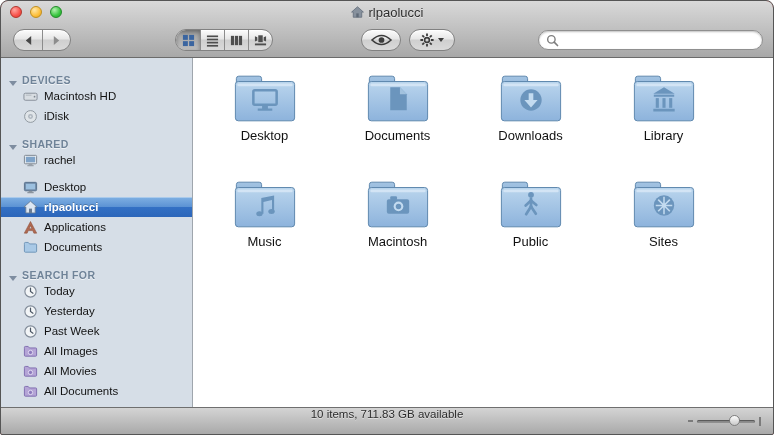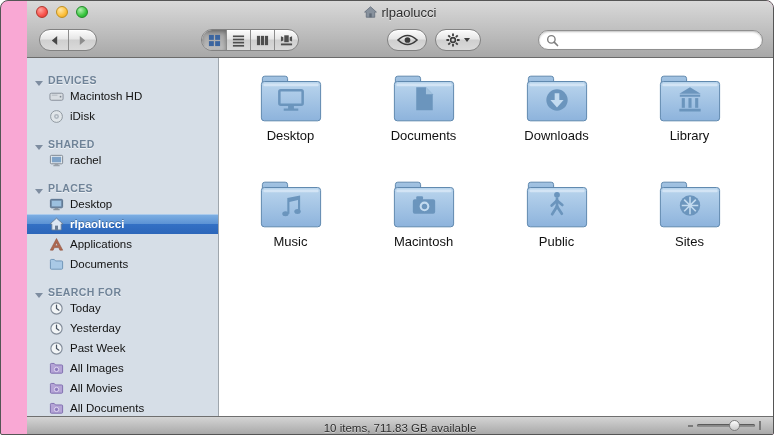--- a/index.html
+++ b/index.html
@@ -1,22 +1,21 @@
 <!DOCTYPE html>
 <html><head>
 <meta charset="utf-8">
 <style>
   * { margin:0; padding:0; box-sizing:border-box; }
   html,body { background:#ffffff; font-family:"Liberation Sans","DejaVu Sans",sans-serif; }
   .window {
     position:relative; width:774px; height:435px;
     border:1px solid #555; border-radius:8px 8px 2px 2px;
     overflow:hidden; display:flex; flex-direction:column;
-    background:#f9a8d4;
-    padding-left:26px;
+    background:#7f1d1d;
   }
   
   .chrome { background:linear-gradient(#d9d9d9,#a8a8a8); border-bottom:1px solid #6b6b6b; }
   .titlebar { position:relative; height:22px; display:flex; align-items:center; }
   .traffic { display:flex; gap:8px; padding-left:9px; }
   .tl { width:12px; height:12px; border-radius:50%; border:1px solid; display:inline-block; }
   .tl.red   { background:radial-gradient(circle at 35% 30%, #ffa49e, #f8514a 60%, #d93b31); border-color:#b1352c; }
   .tl.yellow{ background:radial-gradient(circle at 35% 30%, #ffe6a6, #fdbf3a 60%, #e2a01f); border-color:#c08f1e; }
   .tl.green { background:radial-gradient(circle at 35% 30%, #b3f0b0, #38c53e 60%, #1fa52c); border-color:#218a28; }
   .title { position:absolute; left:0; right:0; text-align:center; font-size:13px; color:#2e2e2e;
@@ -52,22 +51,22 @@
   .sb-item svg { flex:0 0 auto; }
   .sb-item.selected { background:linear-gradient(#7fb0e3,#5b92d4 50%,#3370c4 52%,#2c66ba); color:#fff; font-weight:bold;
     text-shadow:0 -1px 0 rgba(0,0,0,.25); box-shadow:inset 0 1px 0 rgba(255,255,255,.35); }
   
   .content { flex:1; background:#fff; padding:12px 0 0 5px; display:grid;
     grid-template-columns:repeat(4,133px); grid-auto-rows:106px; align-content:start; }
   .folder-item { display:flex; flex-direction:column; align-items:center; width:133px; cursor:default; }
   .folder-item svg.fold { width:66px; height:57px; }
   .folder-label { margin-top:1px; font-size:13px; color:#111; text-align:center; }
   
-  .statusbar { position:relative; height:18px; border-top:1px solid #6f6f6f;
-    background:linear-gradient(#d4d4d4,#a9a9a9); display:flex; align-items:flex-end; justify-content:center;
+  .statusbar { position:relative; height:27px; border-top:1px solid #6f6f6f;
+    background:linear-gradient(#d4d4d4,#a9a9a9); display:flex; align-items:flex-start; justify-content:center;
     font-size:11.5px; color:#2d2d2d; text-shadow:0 1px 0 rgba(255,255,255,.5); }
   .size-slider { position:absolute; right:12px; top:0; height:100%; display:flex; align-items:center; gap:4px; }
   .slider-track { position:relative; width:58px; height:3px; background:#8f8f8f; border-radius:2px; box-shadow:inset 0 1px 1px rgba(0,0,0,.4); }
   .slider-knob { position:absolute; top:-4.5px; left:32px; width:11px; height:11px; border-radius:50%;
     background:linear-gradient(#fdfdfd,#c9c9c9); border:1px solid #7e7e7e; }
   .tick-s { width:5px; height:2px; background:#7b7b7b; }
   .tick-l { width:2px; height:9px; background:#7b7b7b; }
 </style>
 </head>
 <body>
@@ -235,24 +234,20 @@
               <rect x="1.5" y="2.5" width="13" height="9" rx="1" fill="#eceff2" stroke="#79828e"></rect>
               <rect x="3" y="4" width="10" height="6" fill="#7fa3c8"></rect>
               <rect x="6" y="11.5" width="4" height="1.4" fill="#99a1aa"></rect>
               <rect x="4.5" y="12.9" width="7" height="1.2" rx="0.6" fill="#99a1aa"></rect>
             </svg>
           <span>rachel</span>
         </div>
       </div>
 
       <div class="sb-section">
-        <div class="sb-header">
-          <span class="disclosure"></span>
-          <span>PLACES</span>
-        </div>
         <div class="sb-item">
           <svg width="15" height="15" viewBox="0 0 16 16">
               <rect x="1.5" y="2.5" width="13" height="9" rx="1.2" fill="#6e87a3" stroke="#56708c"></rect>
               <rect x="3" y="4" width="10" height="6" fill="#9cc0df"></rect>
               <rect x="6" y="11.5" width="4" height="1.3" fill="#8b949e"></rect>
               <rect x="4.5" y="12.8" width="7" height="1.3" rx="0.6" fill="#8b949e"></rect>
             </svg>
           <span>Desktop</span>
         </div>
         <div class="sb-item selected">

